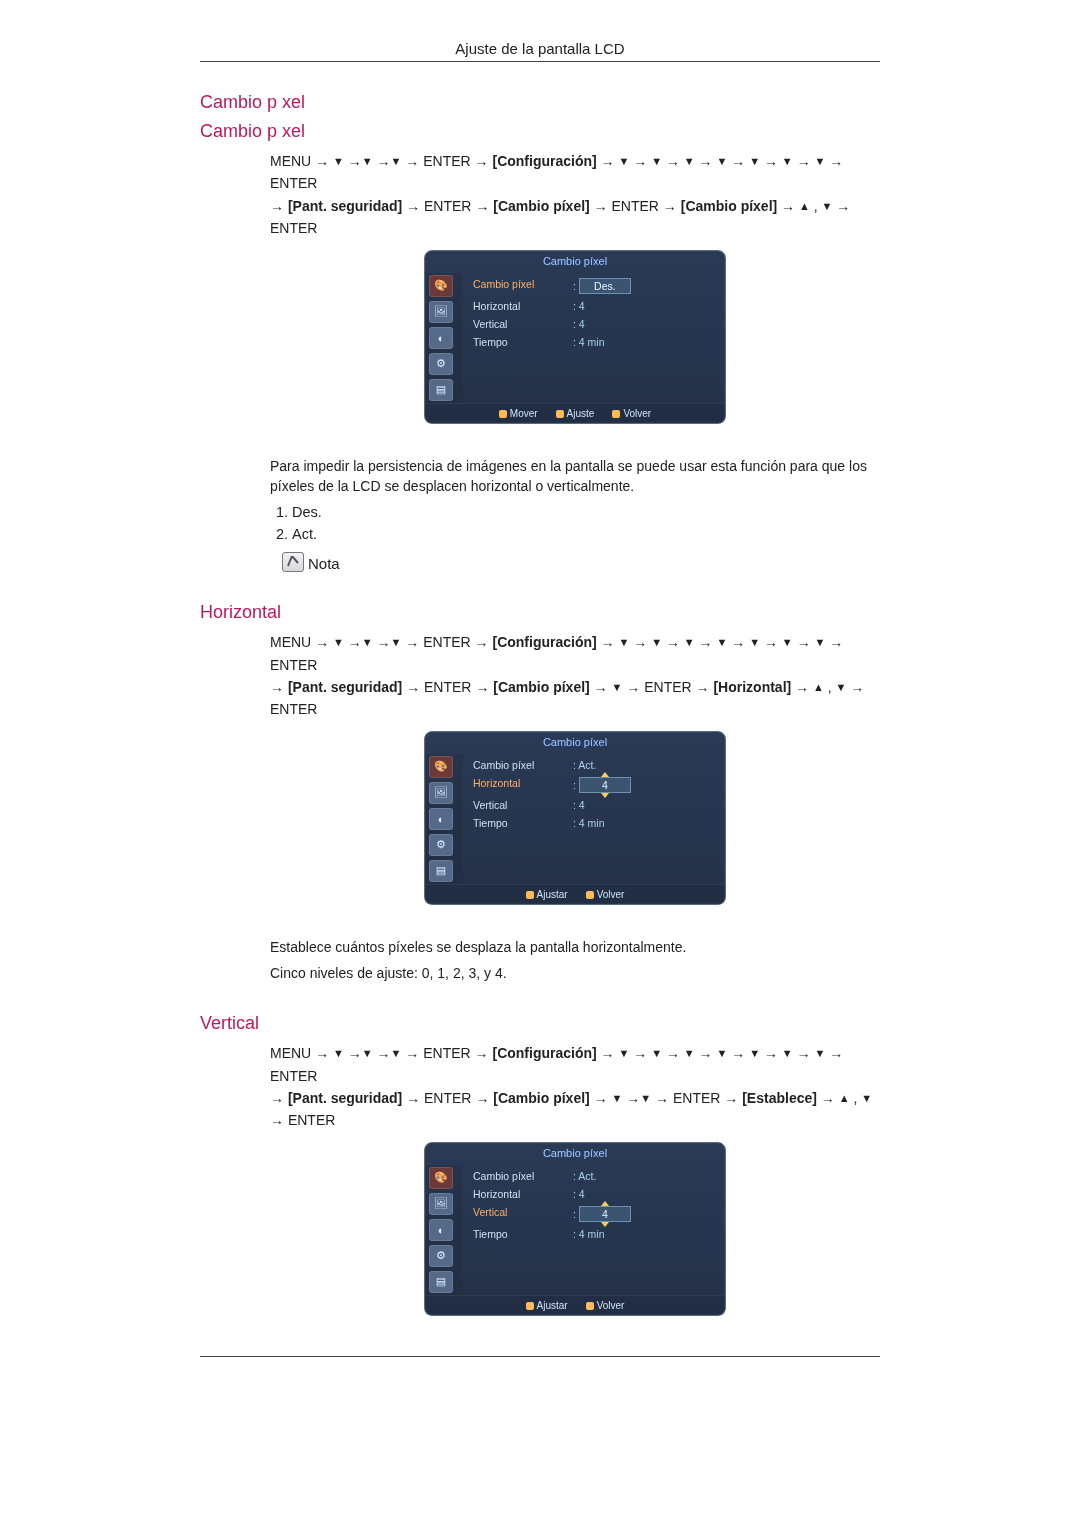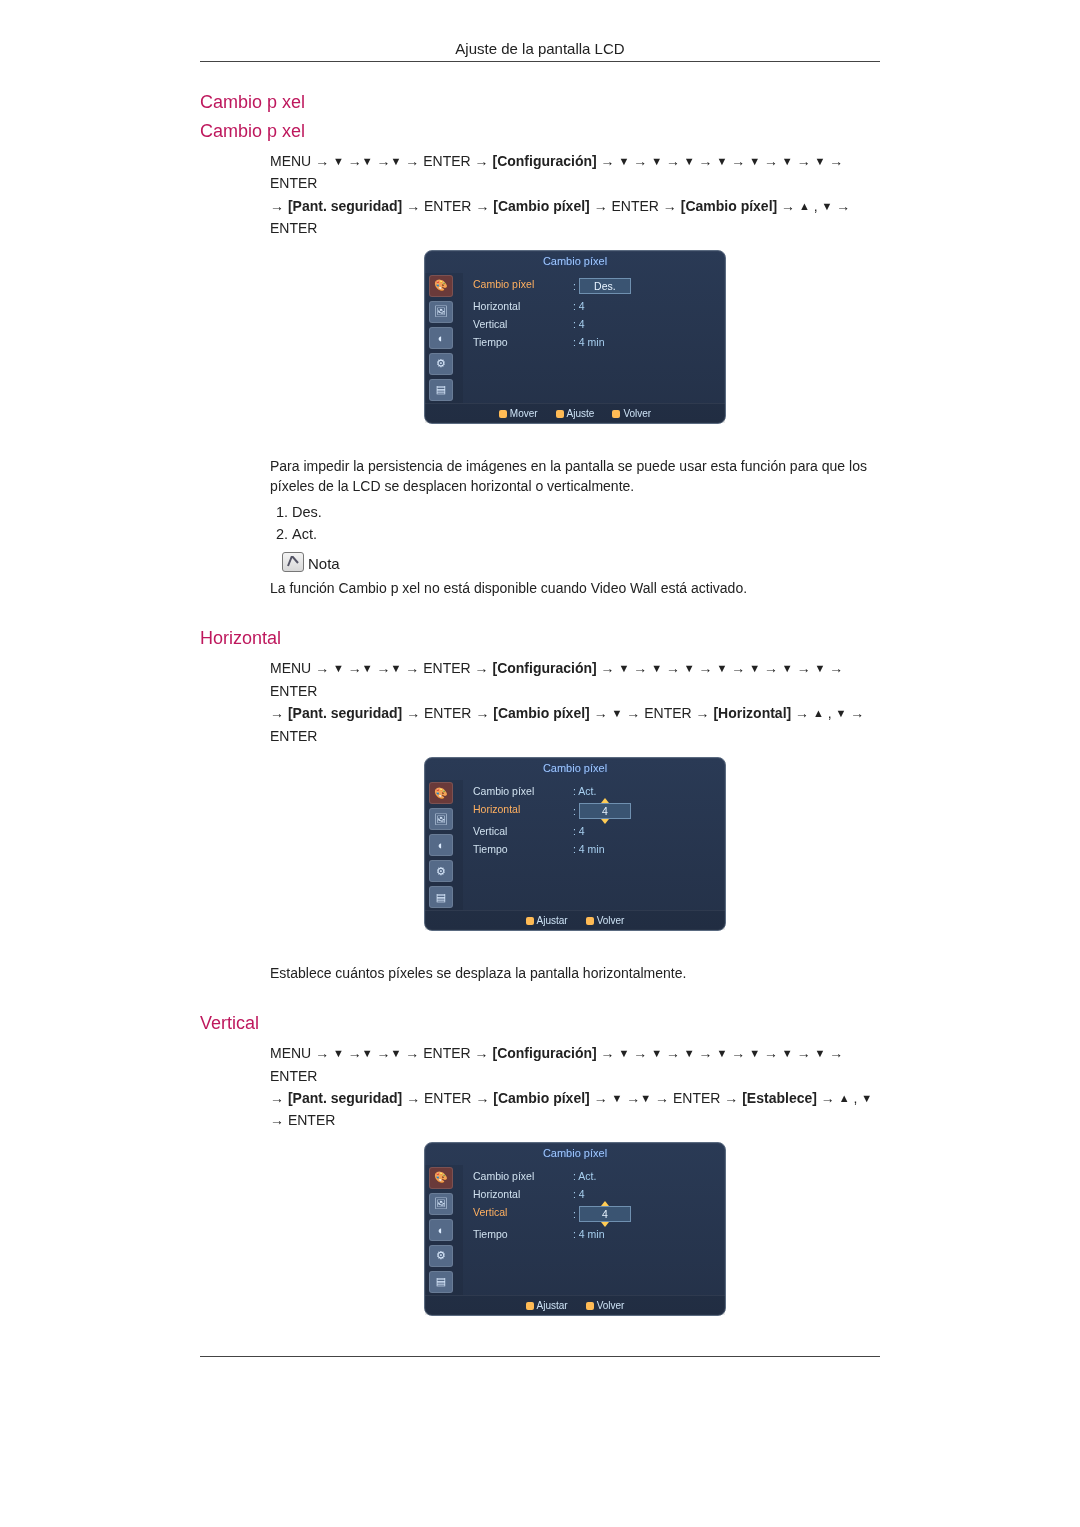--- a/index.html
+++ b/index.html
@@ -271,21 +271,20 @@
     </ol>
 
     <div class="note-row">
       <span class="note-icon">
         <svg width="14" height="12" viewBox="0 0 14 12">
             <path d="M2 10 L6 0 L12 7" fill="none" stroke="#556" stroke-width="2"></path>
           </svg>
       </span>
       <span>Nota</span>
     </div>
-    <p class="desc">La función Cambio p xel no está disponible cuando   Video Wall está activado.</p>
 
   </div>
 
   <h2 class="section-title">
     <span>Horizontal</span>
   </h2>
 
   <div class="body-col">
 
     <p class="nav-line">
@@ -345,20 +344,21 @@
           </div>
         </div>
       </div>
       <div class="osd-footer">
         <span>Ajustar</span>
         <span>Volver</span>
       </div>
     </div>
 
     <p class="desc">Establece cuántos píxeles se desplaza la pantalla horizontalmente.</p>
+    <p class="desc">Cinco niveles de ajuste: 0, 1, 2, 3, y 4.</p>
   </div>
 
   <h2 class="section-title">
     <span>Vertical</span>
   </h2>
 
   <div class="body-col">
 
     <p class="nav-line">
       <span>MENU</span>

